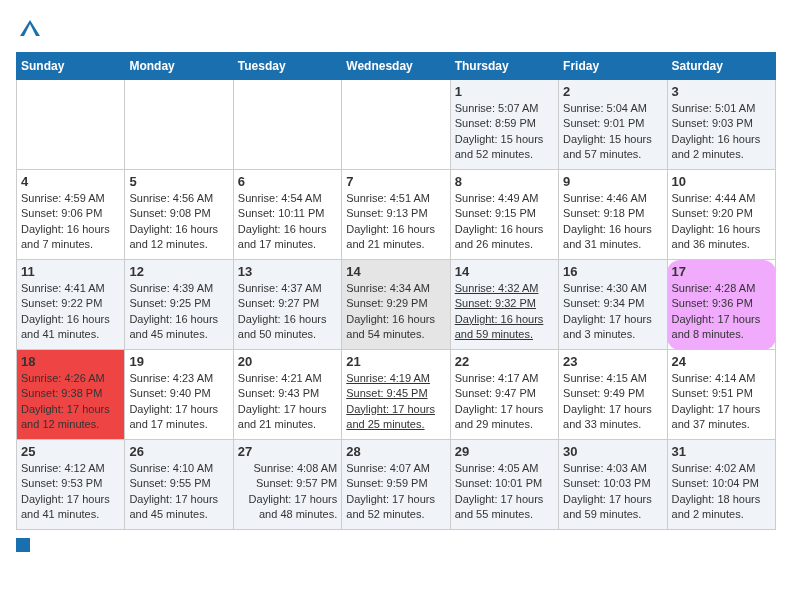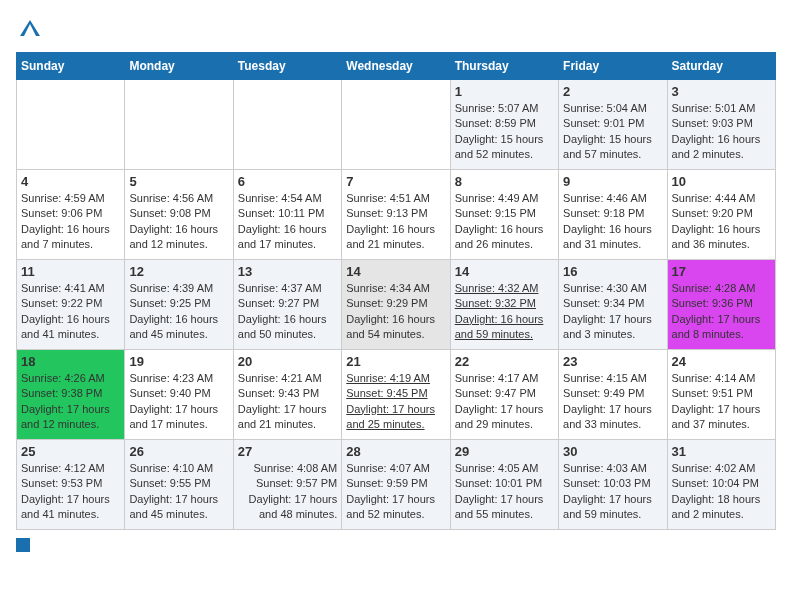--- a/index.html
+++ b/index.html
@@ -251,30 +251,30 @@
 Daylight: 16 hours
 and 59 minutes.</div>
         </td>
         <td style="background: rgb(240, 244, 248);">
           <span class="day-num">16</span>
           <div class="day-info" style="white-space: pre-line;">Sunrise: 4:30 AM
 Sunset: 9:34 PM
 Daylight: 17 hours
 and 3 minutes.</div>
         </td>
-        <td style="background: #d946ef;">
+        <td style="background: #f0abfc; border-radius: 13px;">
           <span class="day-num">17</span>
           <div class="day-info" style="white-space: pre-line;">Sunrise: 4:28 AM
 Sunset: 9:36 PM
 Daylight: 17 hours
 and 8 minutes.</div>
         </td>
       </tr>
       <tr>
-        <td style="background: #22c55e;">
+        <td style="background: #ef4444;">
           <span class="day-num">18</span>
           <div class="day-info" style="white-space: pre-line;">Sunrise: 4:26 AM
 Sunset: 9:38 PM
 Daylight: 17 hours
 and 12 minutes.</div>
         </td>
         <td style="background: rgb(255, 255, 255);">
           <span class="day-num">19</span>
           <div class="day-info" style="white-space: pre-line;">Sunrise: 4:23 AM
 Sunset: 9:40 PM

